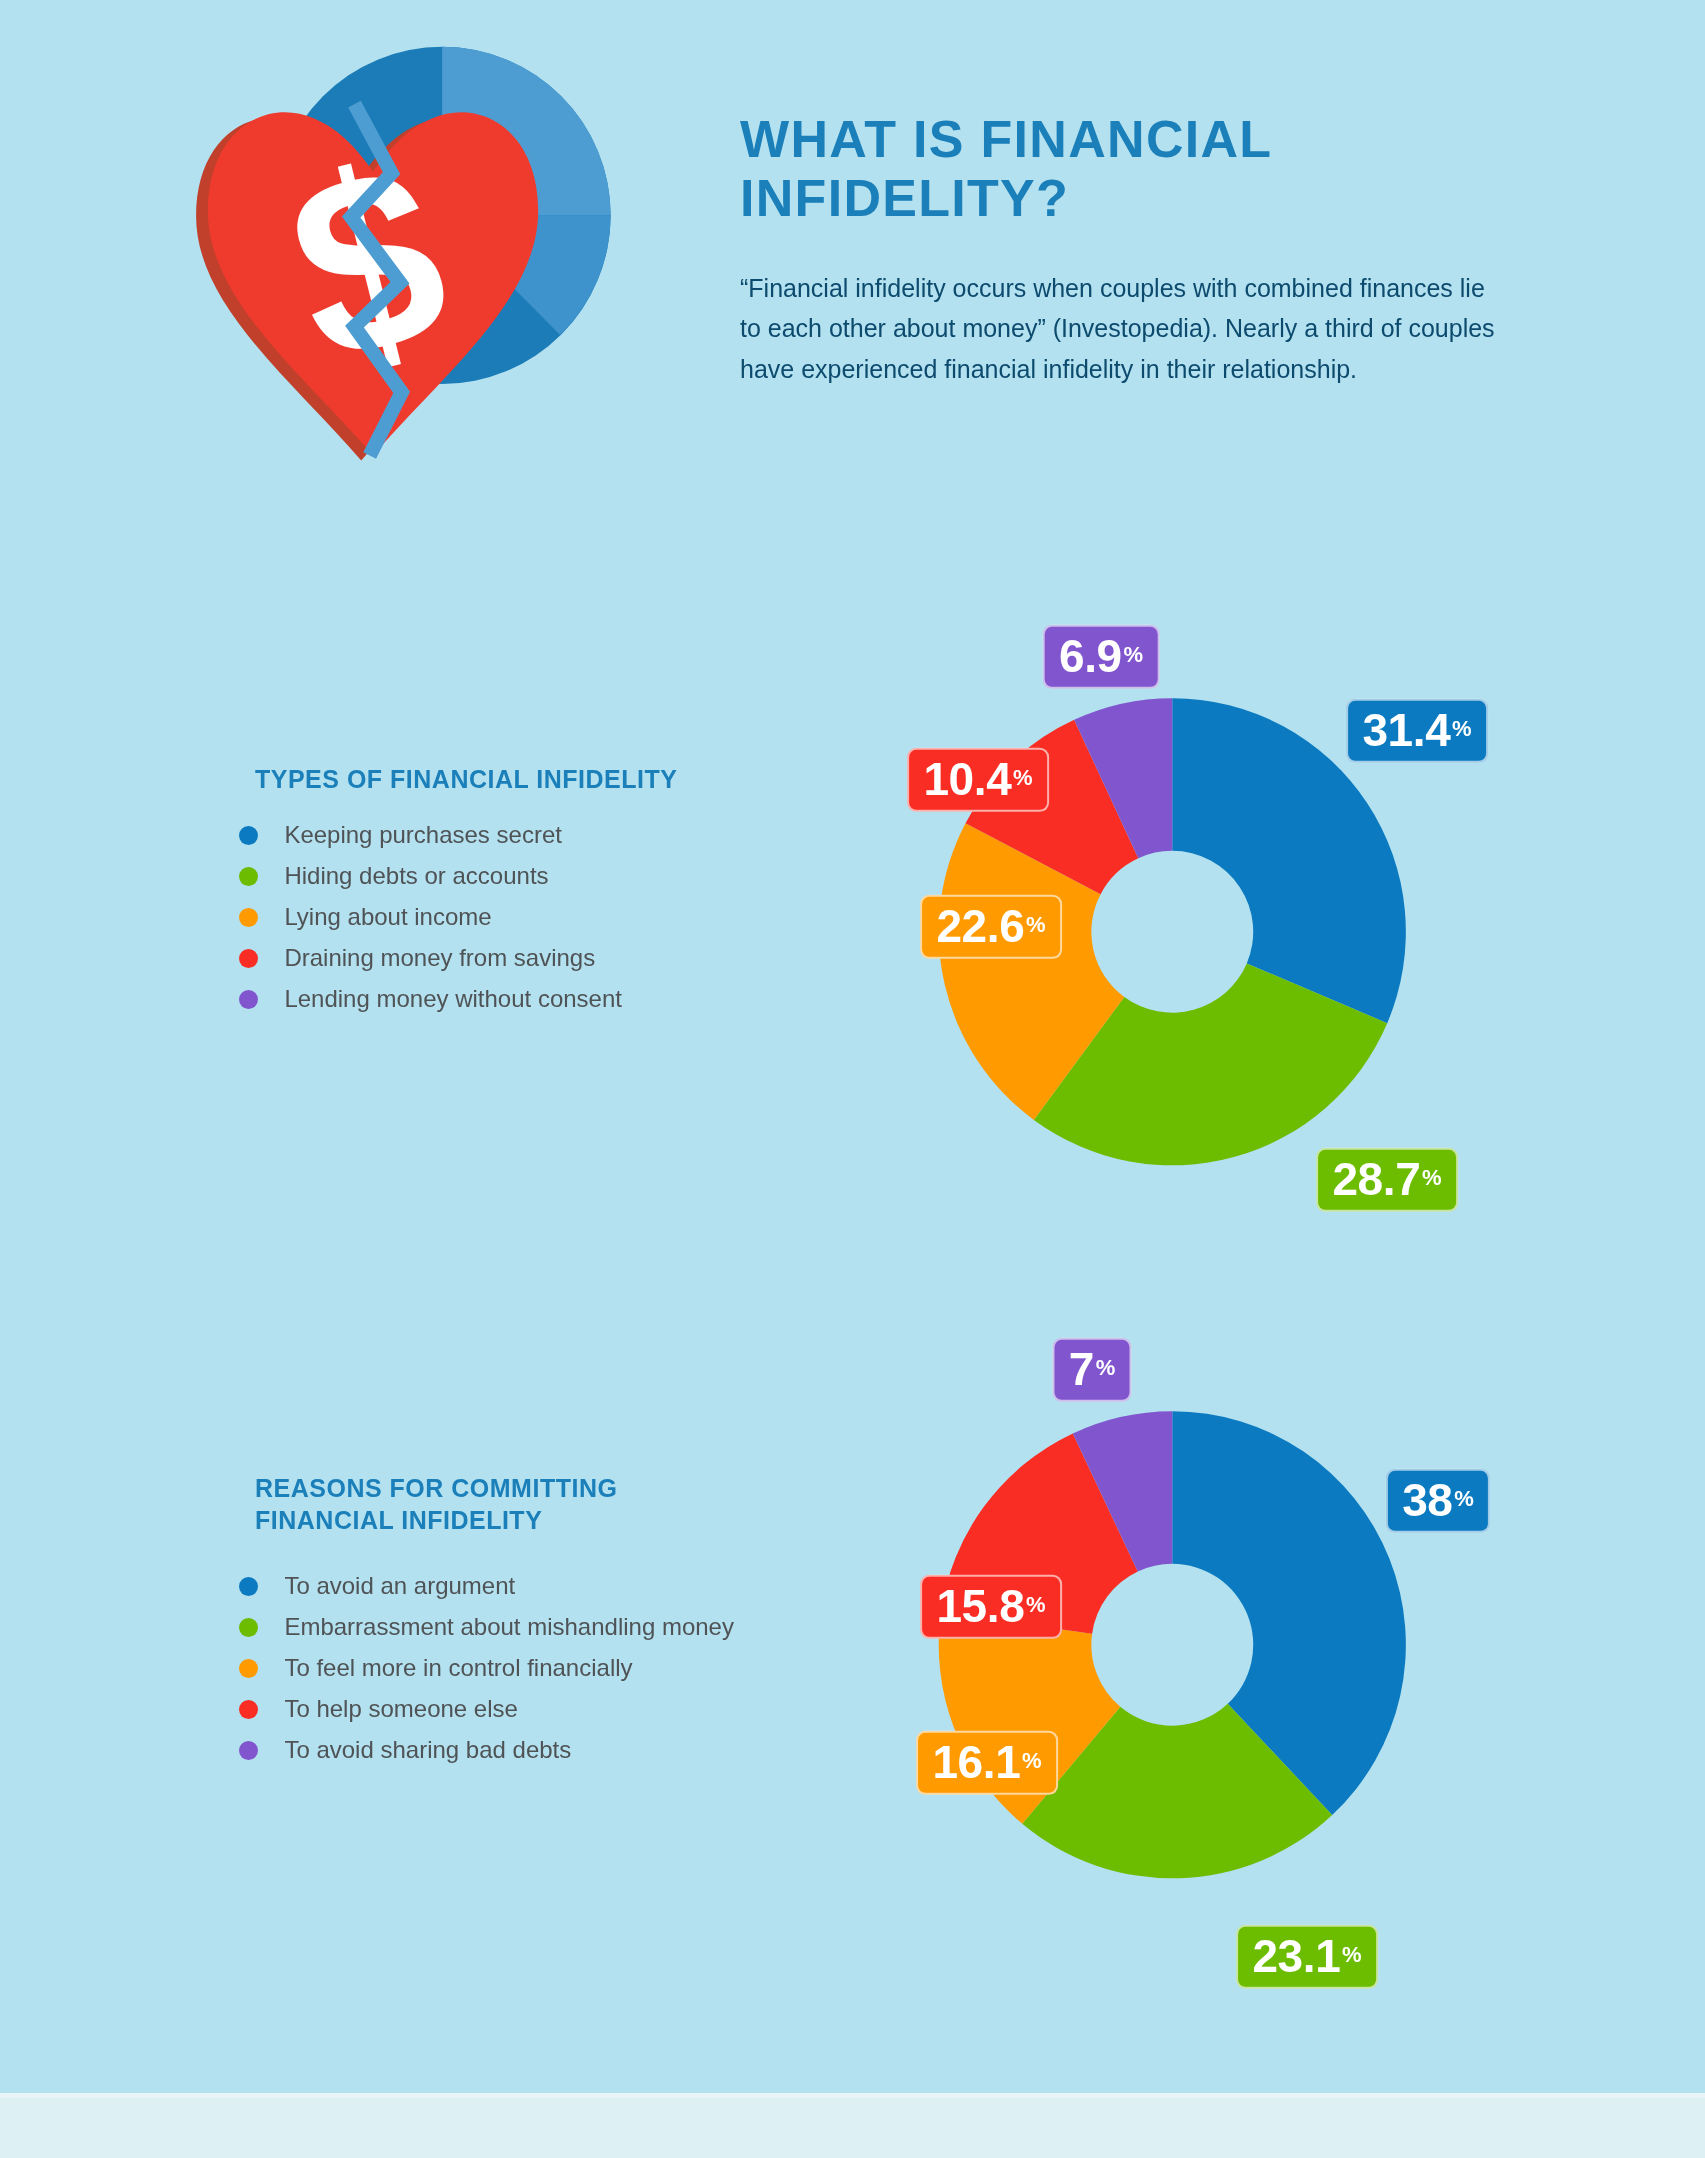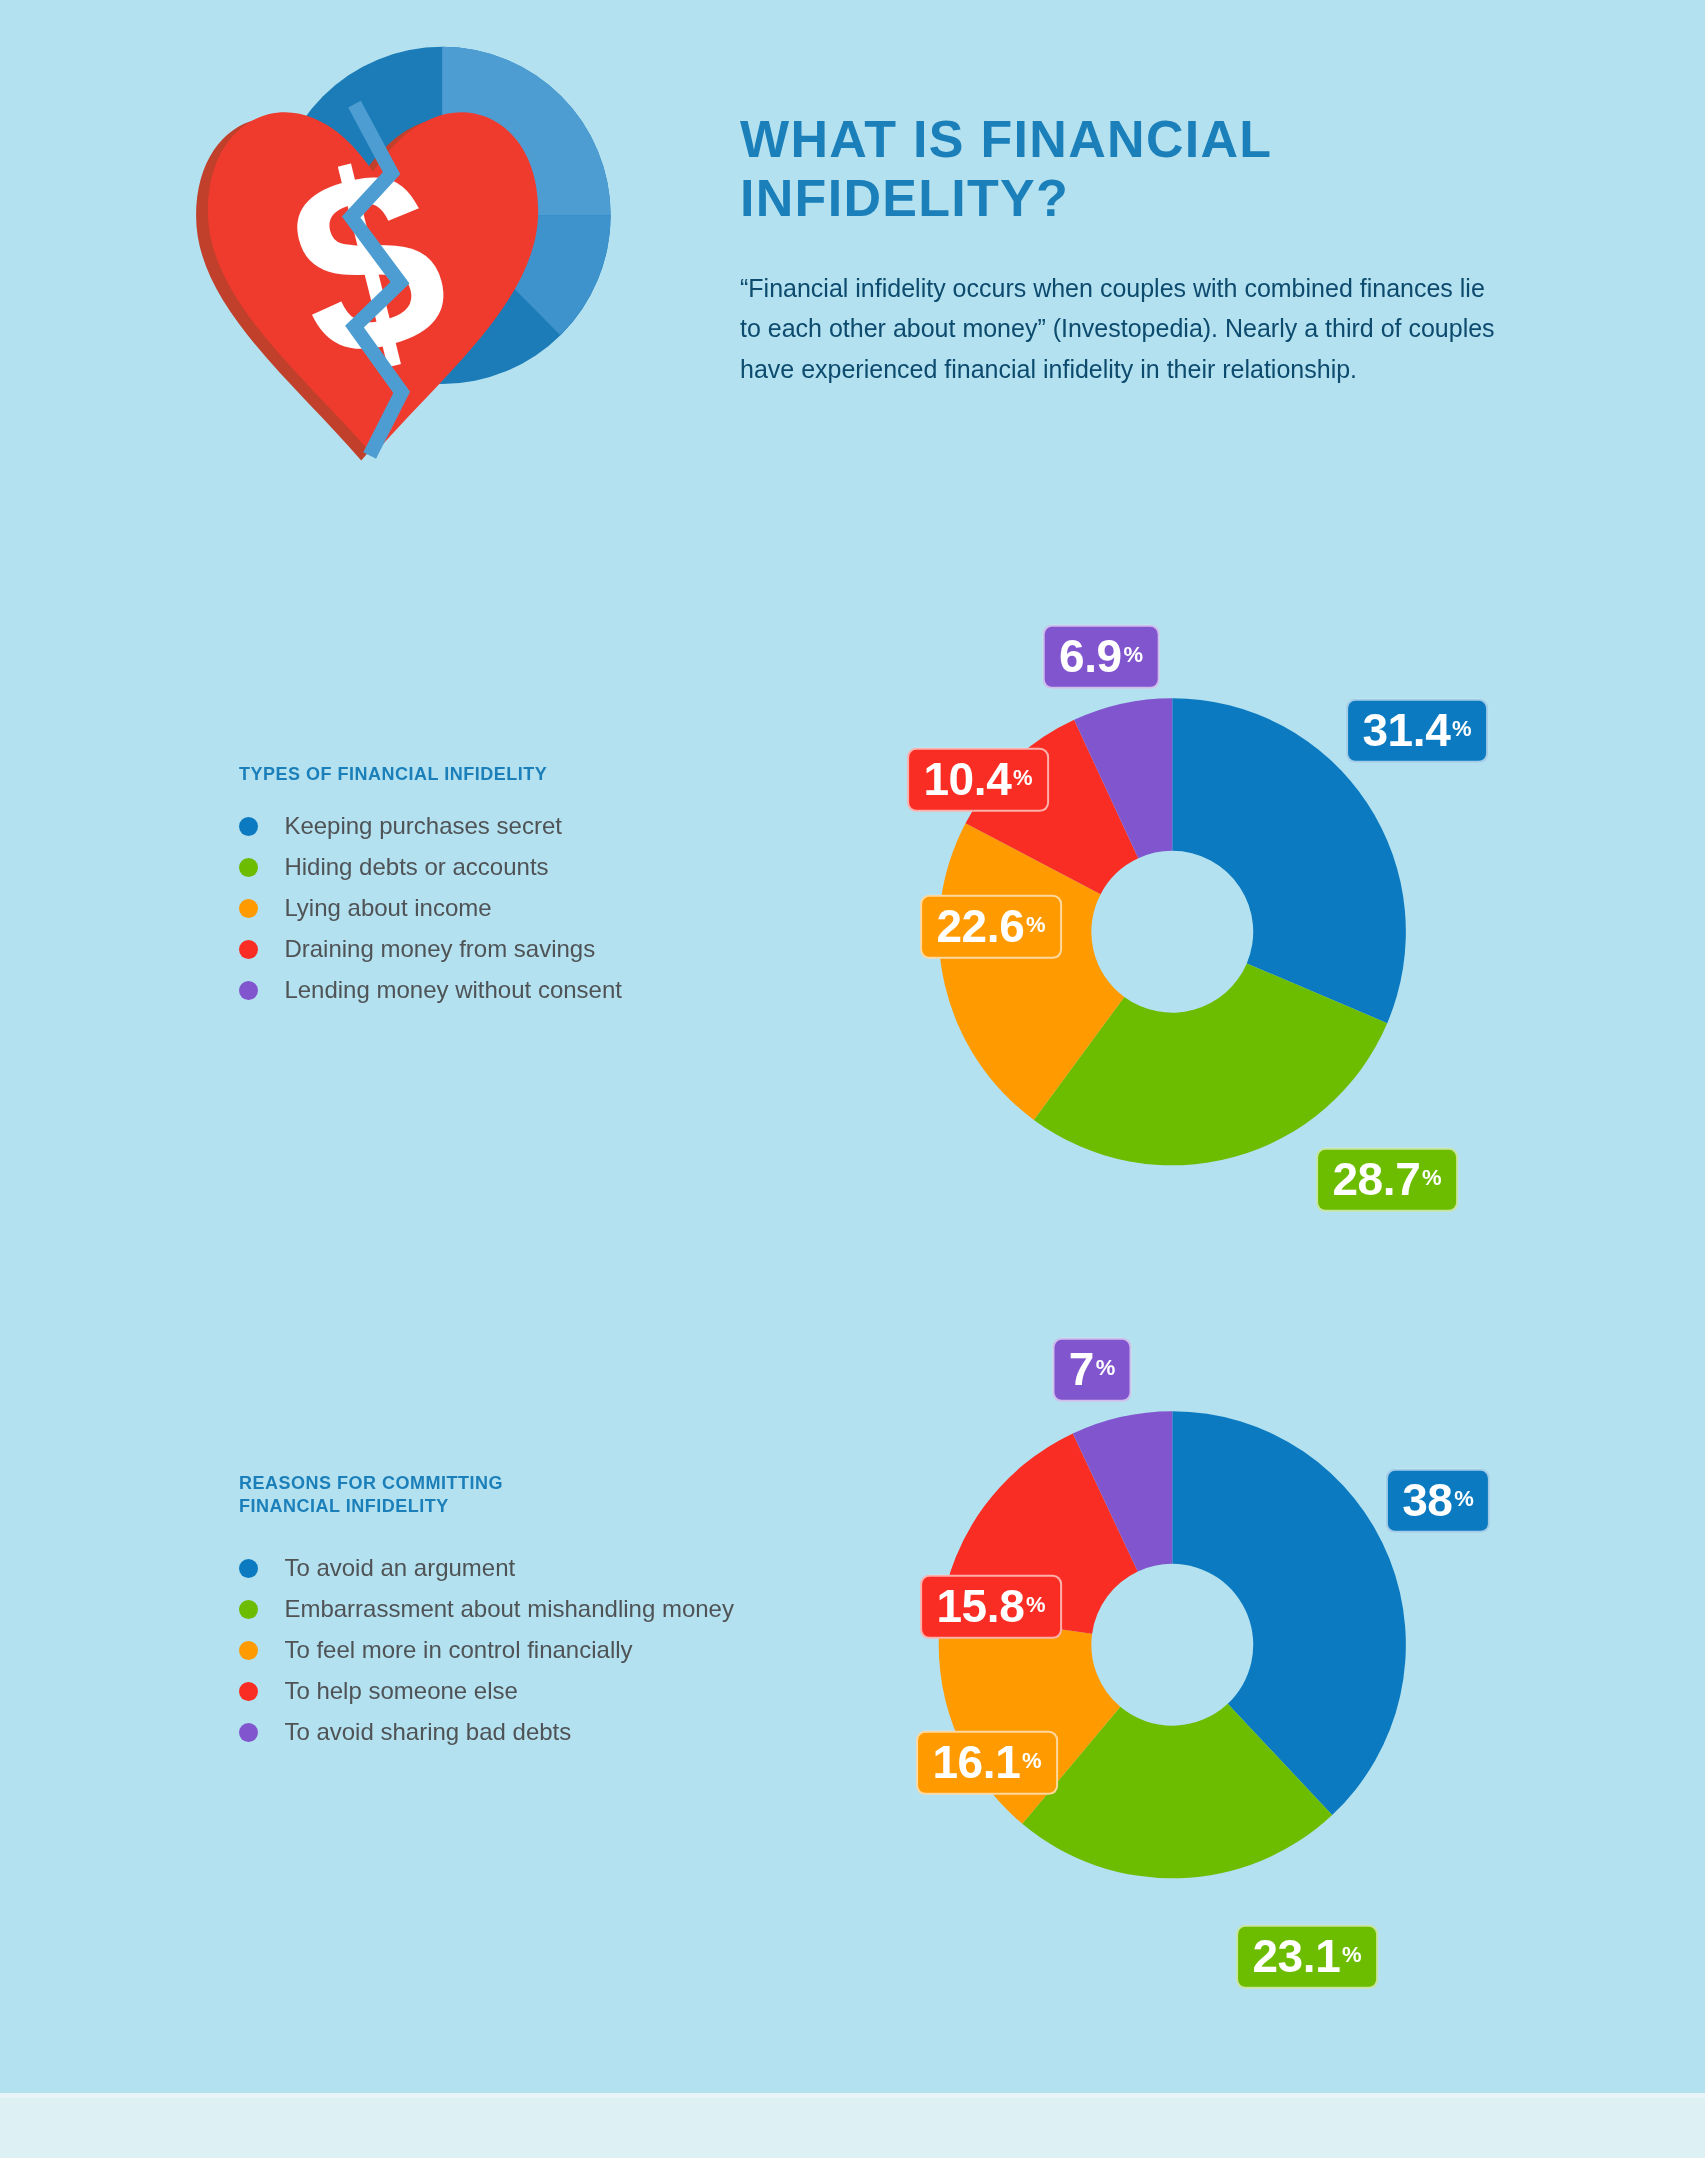--- a/index.html
+++ b/index.html
@@ -40,26 +40,27 @@
     line-height:1.62;
     width:759px;
   }
 
   
   .legend { position:absolute; left:239px; width:641px; }
   .legend.first { top:763px; }
   .legend.second { top:1472px; }
   .legend-title {
     color:#1b7fba;
-    font-size:18px;
+    font-size:25px;
     font-weight:bold;
     letter-spacing:0.5px;
     line-height:1.28;
     text-transform:uppercase;
     margin-bottom:20px;
+    margin-left:16px;
   }
   .legend.second .legend-title { margin-bottom:30px; }
   .legend-item {
     display:flex;
     align-items:center;
     height:41px;
   }
   .legend-dot {
     width:19.4px; height:19.4px; border-radius:50%;
     flex:0 0 19.4px;

